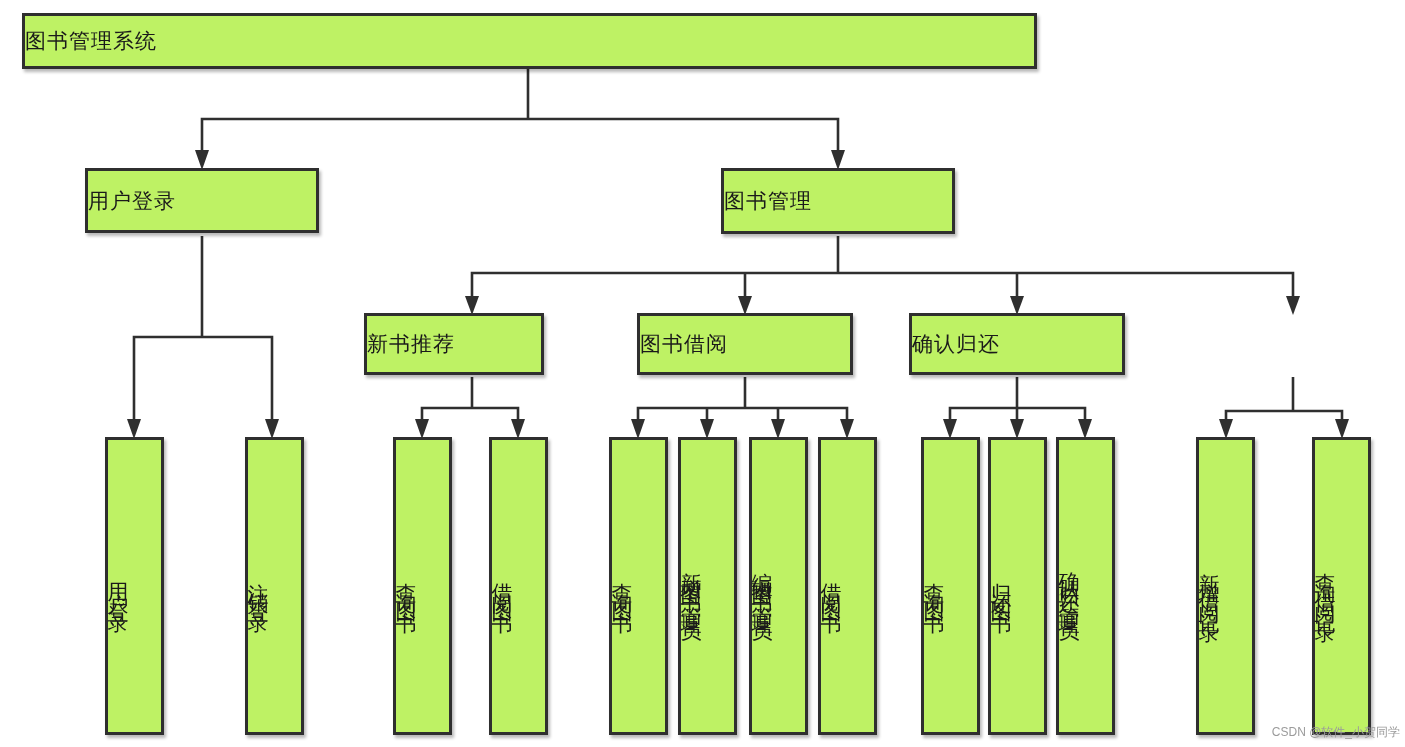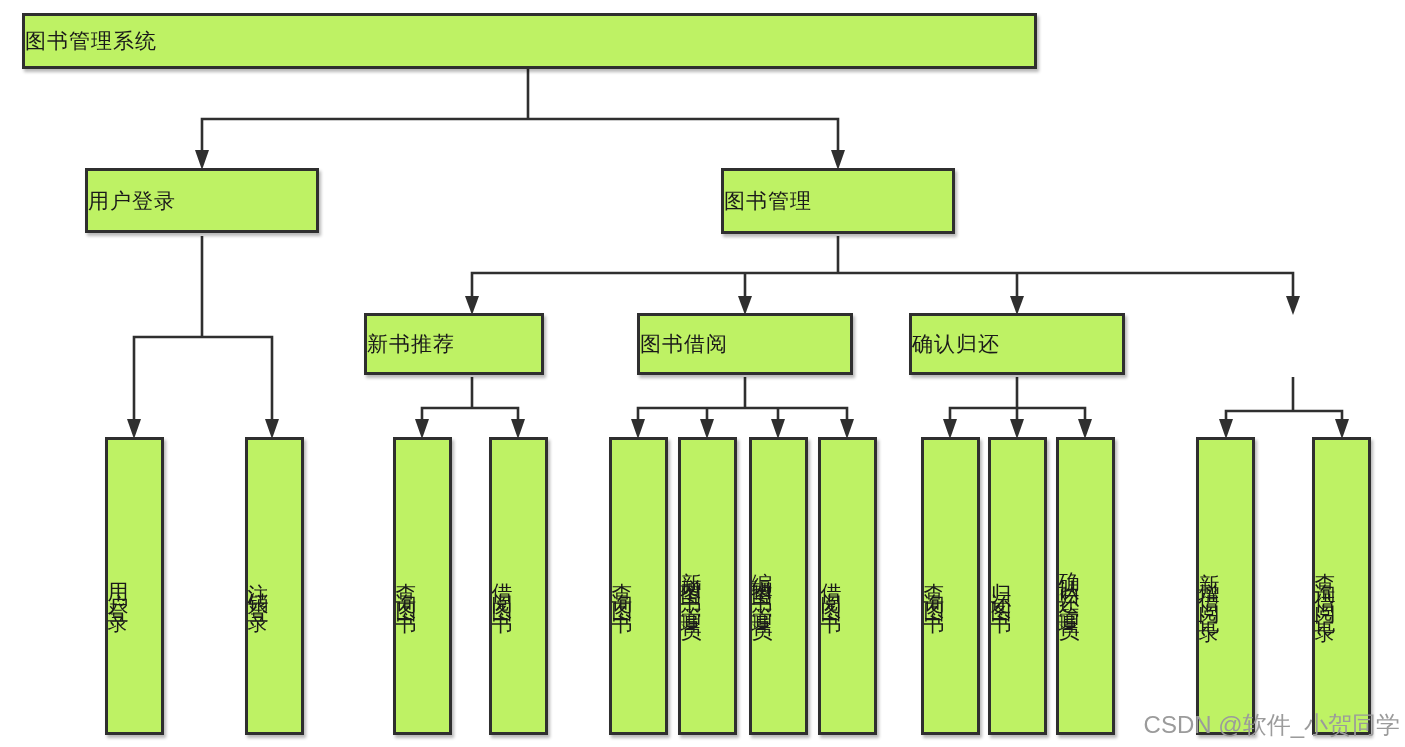--- a/index.html
+++ b/index.html
@@ -37,21 +37,21 @@
   .leaf .vlabel {
     writing-mode: vertical-rl;
     letter-spacing: 10px;
     font-size: 21px;
     line-height: 1;
   }
   .watermark {
     position: absolute;
     right: 5px;
     bottom: 6px;
-    font-size: 24px;
+    font-size: 12px;
     color: #9b9b9b;
     z-index: 3;
     white-space: nowrap;
   }
 </style>
 </head>
 <body>
 
 <div class="stage">
 

